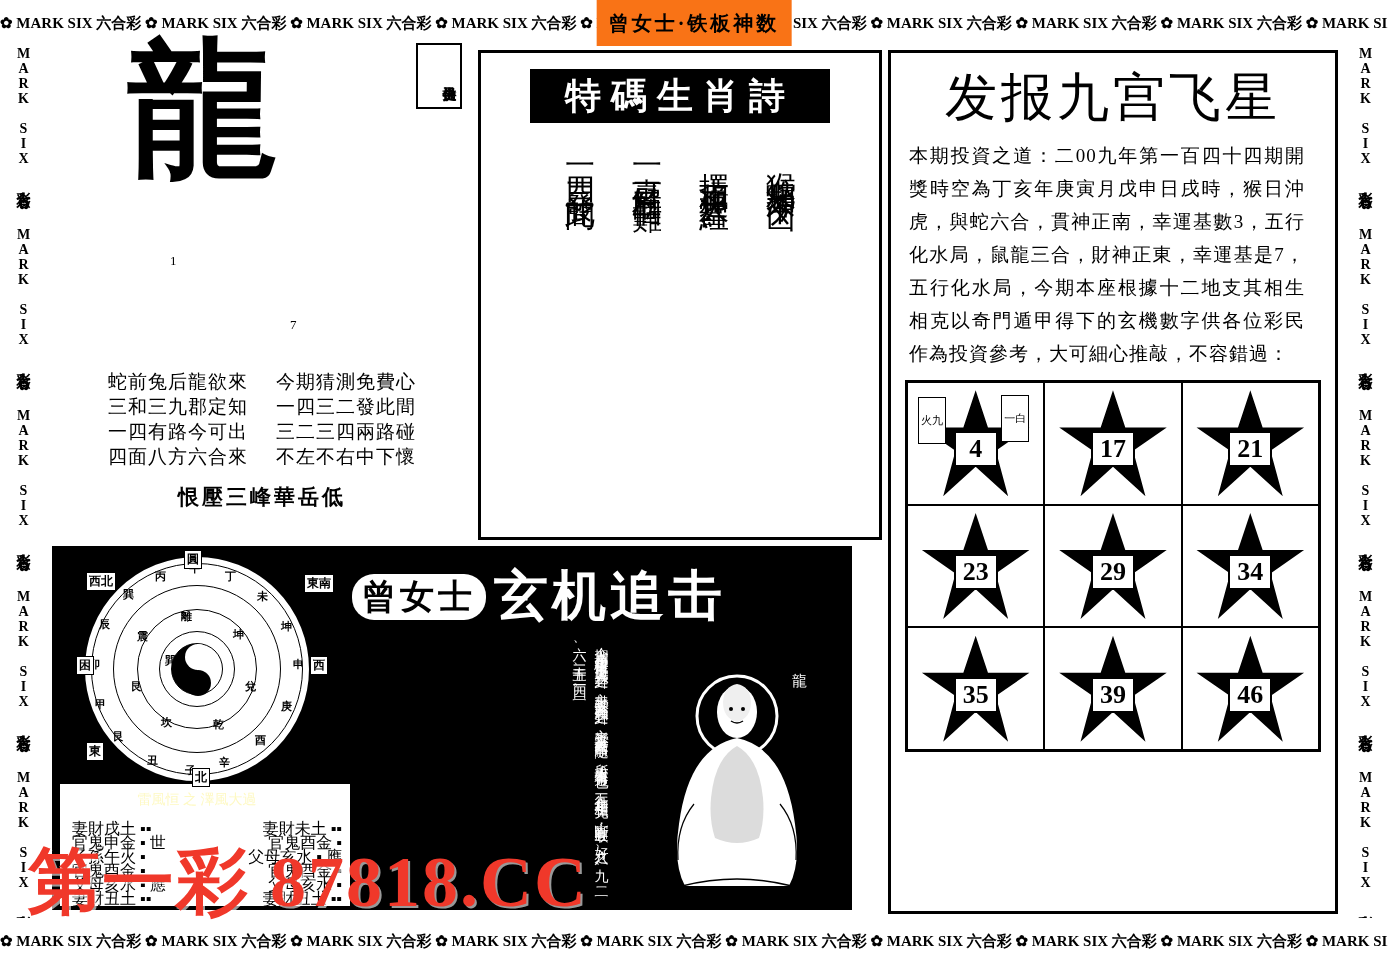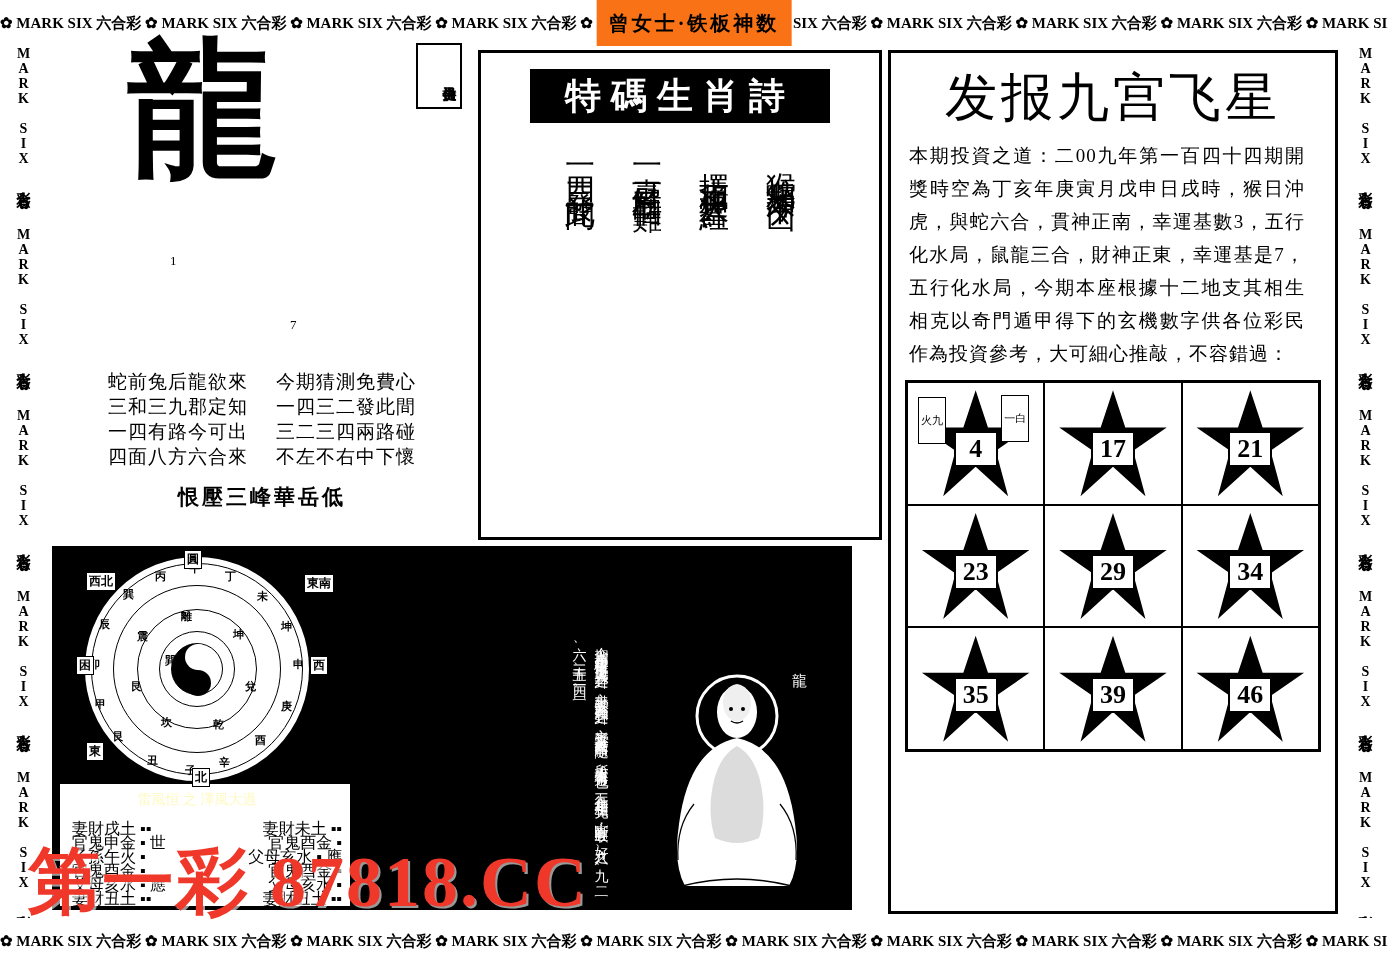--- a/index.html
+++ b/index.html
@@ -429,20 +429,23 @@
       <div class="row">
         <span>父母亥水 ▪  應</span>
         <span>父母亥水 ▪</span>
       </div>
       <div class="row">
         <span>妻財丑土 ▪▪</span>
         <span>妻財丑土 ▪▪</span>
       </div>
     </div>
 
+    <div class="xuanji-title">
+      <span class="xuanji-badge">曾女士</span><span>玄机追击</span>
+    </div>
 
     <div class="vtext-block">今期本座起得雷風恒之風大過之卦，主卦變爻卦為比和之卦，主變爻卦之象吉順隨，所求生育有遇也，五行之相生相克，宜斷宜取，好之八、九、二六、三十五、四一二。</div>
 
     <svg class="buddha" viewBox="0 0 210 250">
       <circle cx="105" cy="62" r="40" fill="none" stroke="#fff" stroke-width="3"></circle>
       <ellipse cx="105" cy="58" rx="20" ry="26" fill="#fff"></ellipse>
       <path d="M105 30 q-13 2 -14 18 q0 16 14 20 q14 -4 14 -20 q-1 -16 -14 -18z" fill="#efefef"></path>
       <circle cx="99" cy="55" r="2" fill="#000"></circle>
       <circle cx="111" cy="55" r="2" fill="#000"></circle>
       <path d="M99 67 q6 4 12 0" stroke="#000" stroke-width="1.5" fill="none"></path>

